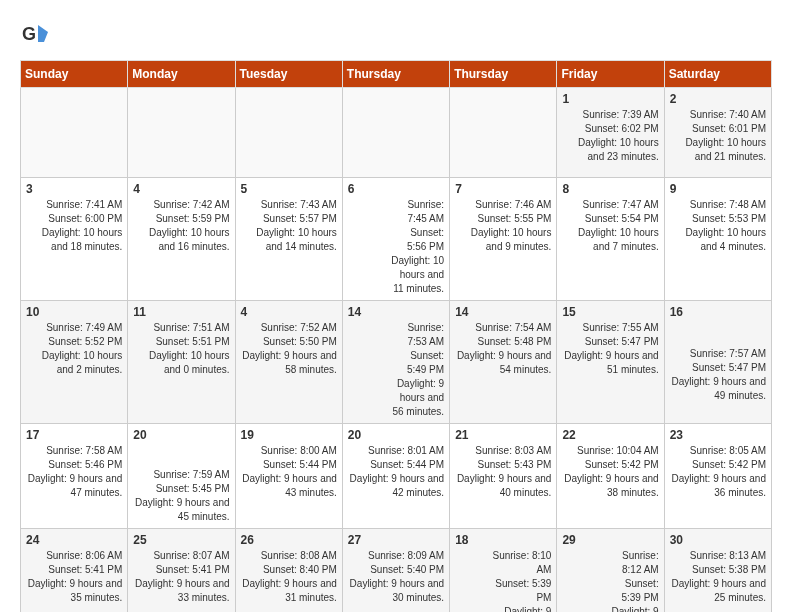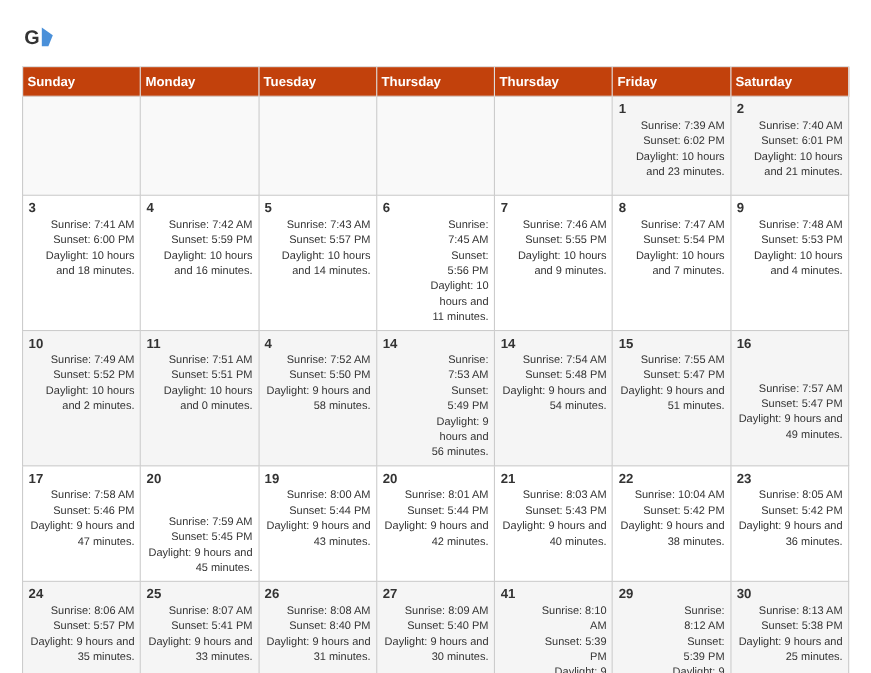--- a/index.html
+++ b/index.html
@@ -270,21 +270,21 @@
           <span class="day-number">23</span>
           <div class="day-info" style="white-space: pre-line;">Sunrise: 8:05 AM
 Sunset: 5:42 PM
 Daylight: 9 hours and 36 minutes.</div>
         </td>
       </tr>
       <tr>
         <td>
           <span class="day-number">24</span>
           <div class="day-info" style="white-space: pre-line;">Sunrise: 8:06 AM
-Sunset: 5:57 PM
+Sunset: 5:41 PM
 Daylight: 9 hours and 35 minutes.</div>
         </td>
         <td>
           <span class="day-number">25</span>
           <div class="day-info" style="white-space: pre-line;">Sunrise: 8:07 AM
 Sunset: 5:41 PM
 Daylight: 9 hours and 33 minutes.</div>
         </td>
         <td>
           <span class="day-number">26</span>
@@ -292,21 +292,21 @@
 Sunset: 8:40 PM
 Daylight: 9 hours and 31 minutes.</div>
         </td>
         <td>
           <span class="day-number">27</span>
           <div class="day-info" style="white-space: pre-line;">Sunrise: 8:09 AM
 Sunset: 5:40 PM
 Daylight: 9 hours and 30 minutes.</div>
         </td>
         <td>
-          <span class="day-number">41</span>
+          <span class="day-number">18</span>
           <div class="day-info" style="white-space: pre-line; margin-left: 32px;">Sunrise: 8:10 AM
 Sunset: 5:39 PM
 Daylight: 9 hours and 28 minutes.</div>
         </td>
         <td>
           <span class="day-number">29</span>
           <div class="day-info" style="white-space: pre-line; margin-left: 43px;">Sunrise: 8:12 AM
 Sunset: 5:39 PM
 Daylight: 9 hours and 27 minutes.</div>
         </td>

